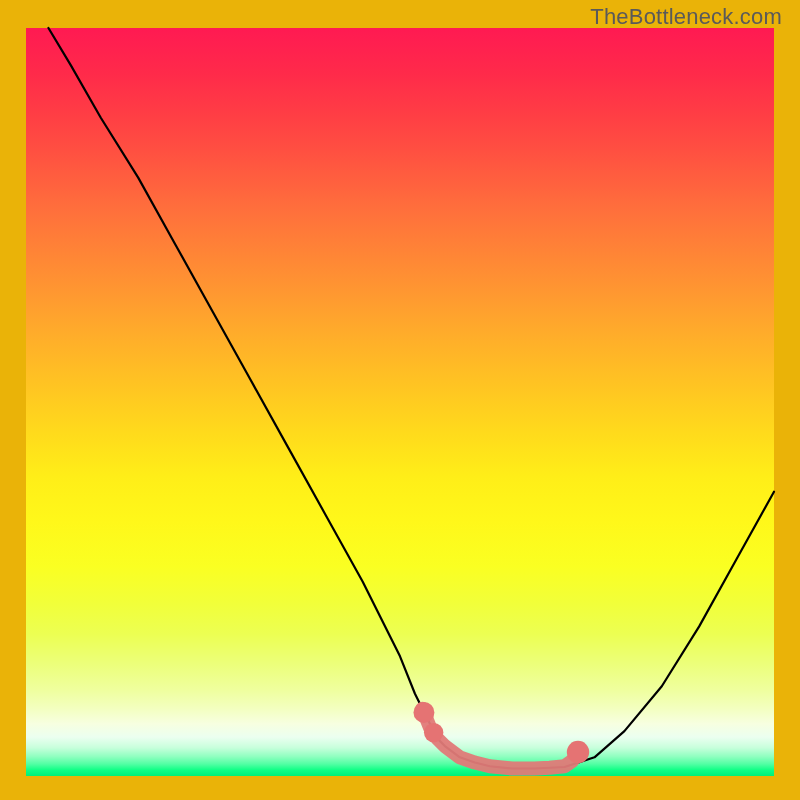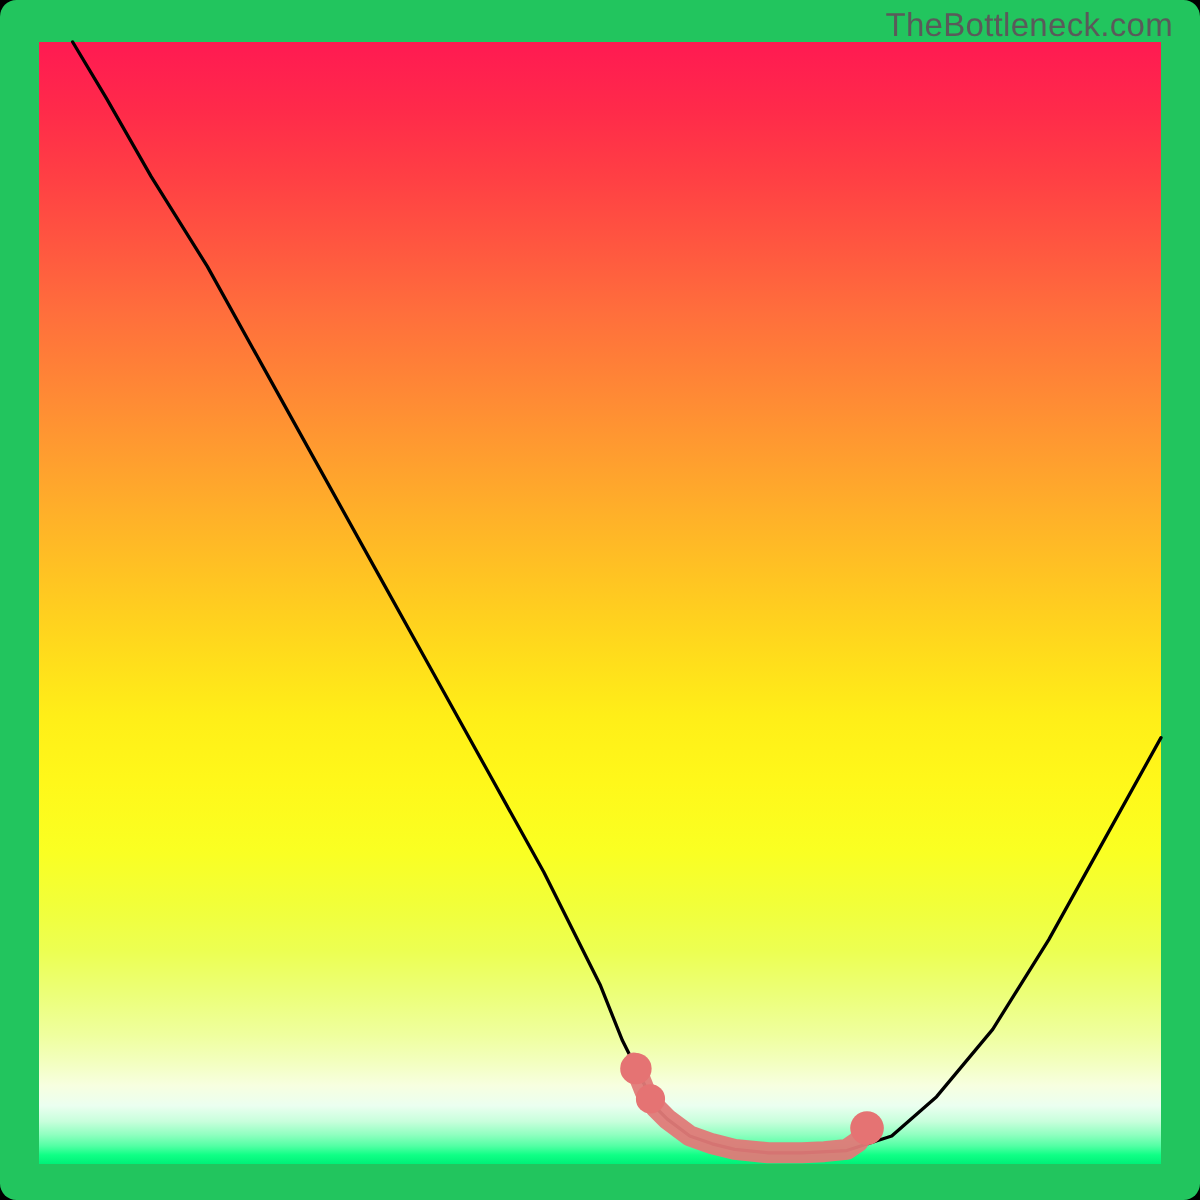--- a/index.html
+++ b/index.html
@@ -1,22 +1,21 @@
 <!DOCTYPE html>
 <html><head>
 <meta charset="utf-8">
 <style>
   * { margin: 0; padding: 0; box-sizing: border-box; }
   html, body { width: 800px; height: 800px; overflow: hidden; background: #000; }
   .container {
     position: relative;
     width: 800px;
     height: 800px;
-    background: #22c55e;
-    border-radius: 11px;
+    background: #eab308;
   }
   .watermark {
     position: absolute;
     top: 4px;
     right: 18px;
     font-family: Arial, Helvetica, sans-serif;
     font-size: 22px;
     font-weight: 500;
     color: #5a5a5a;
     letter-spacing: 0.2px;

